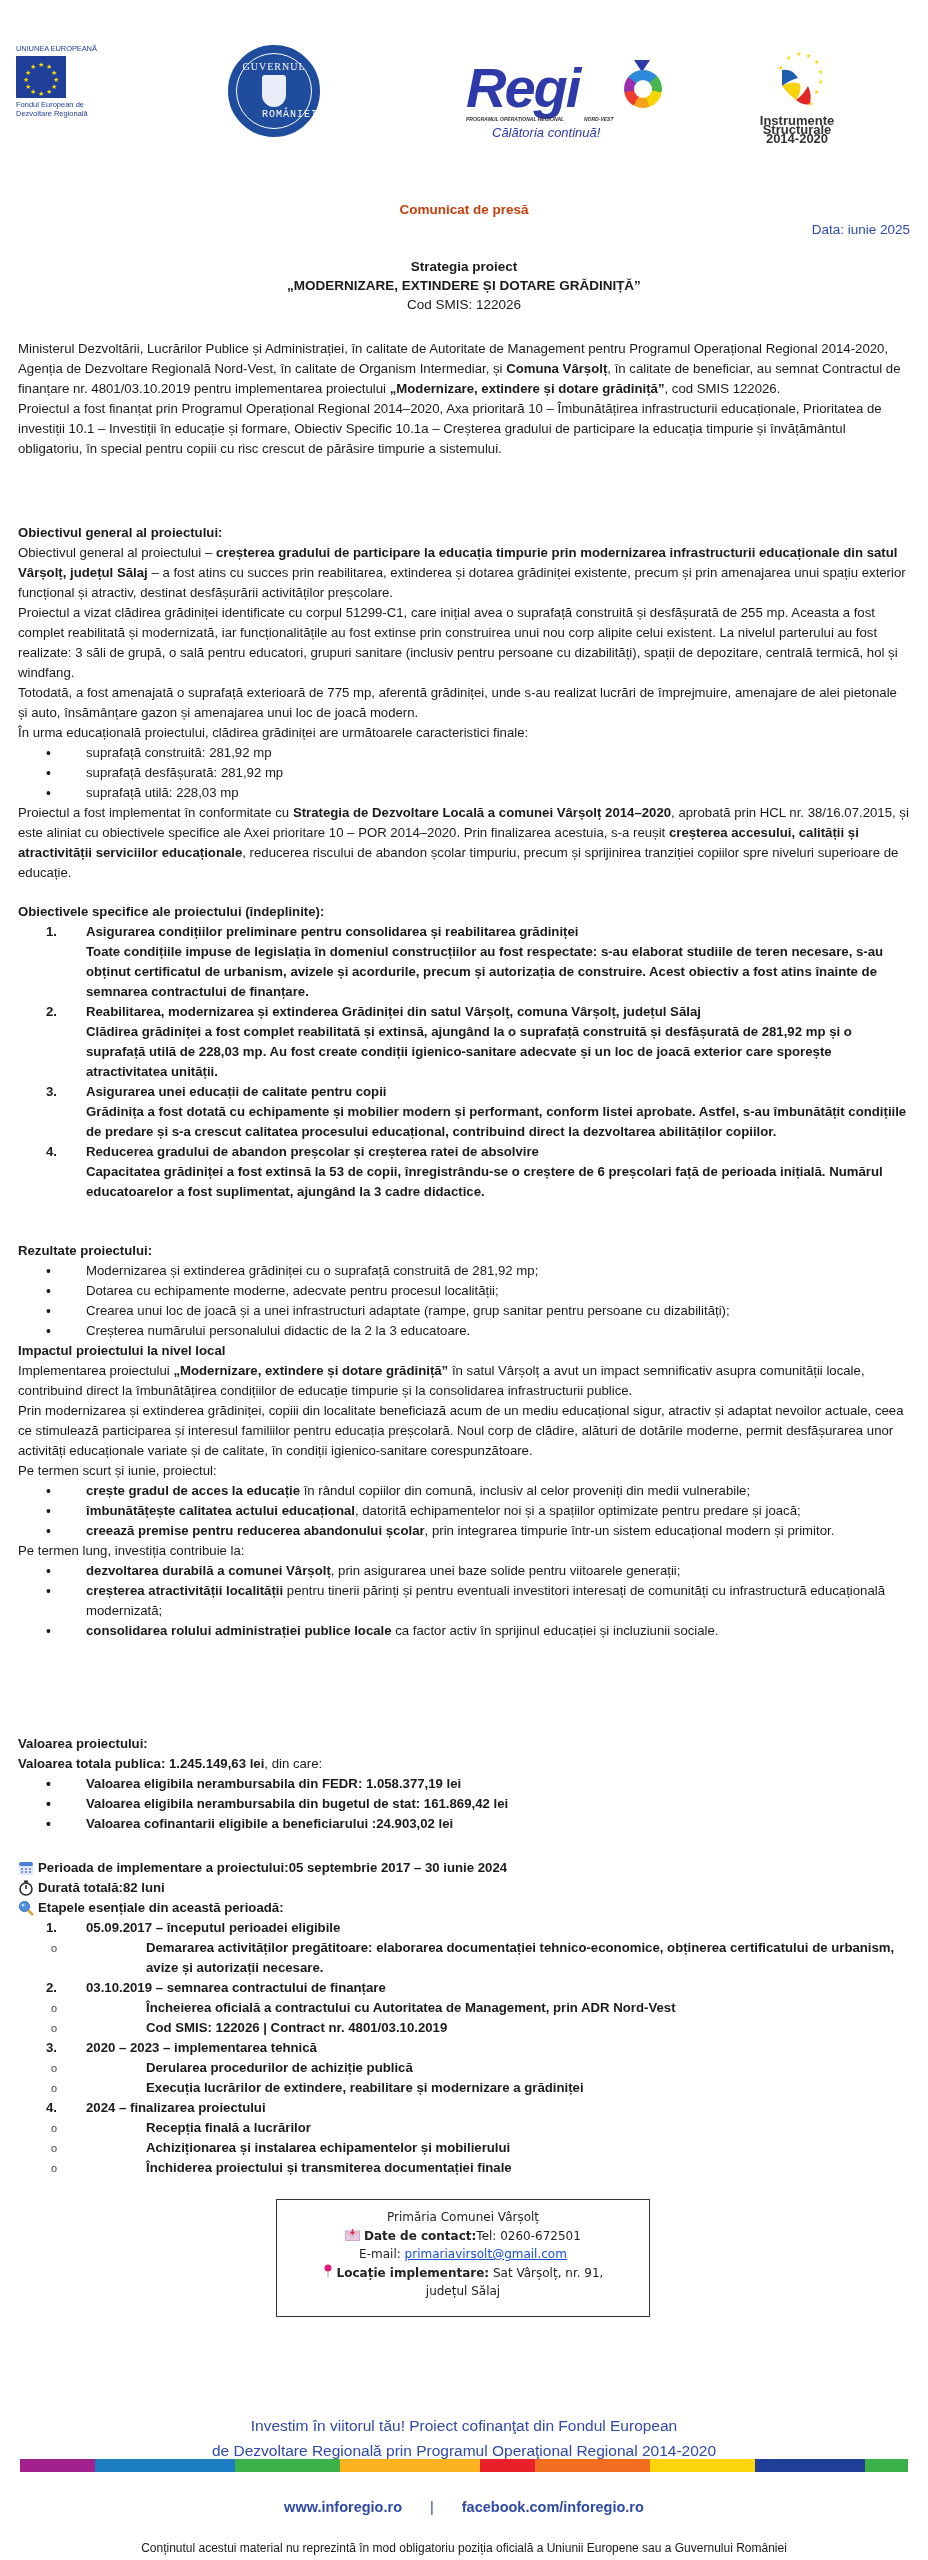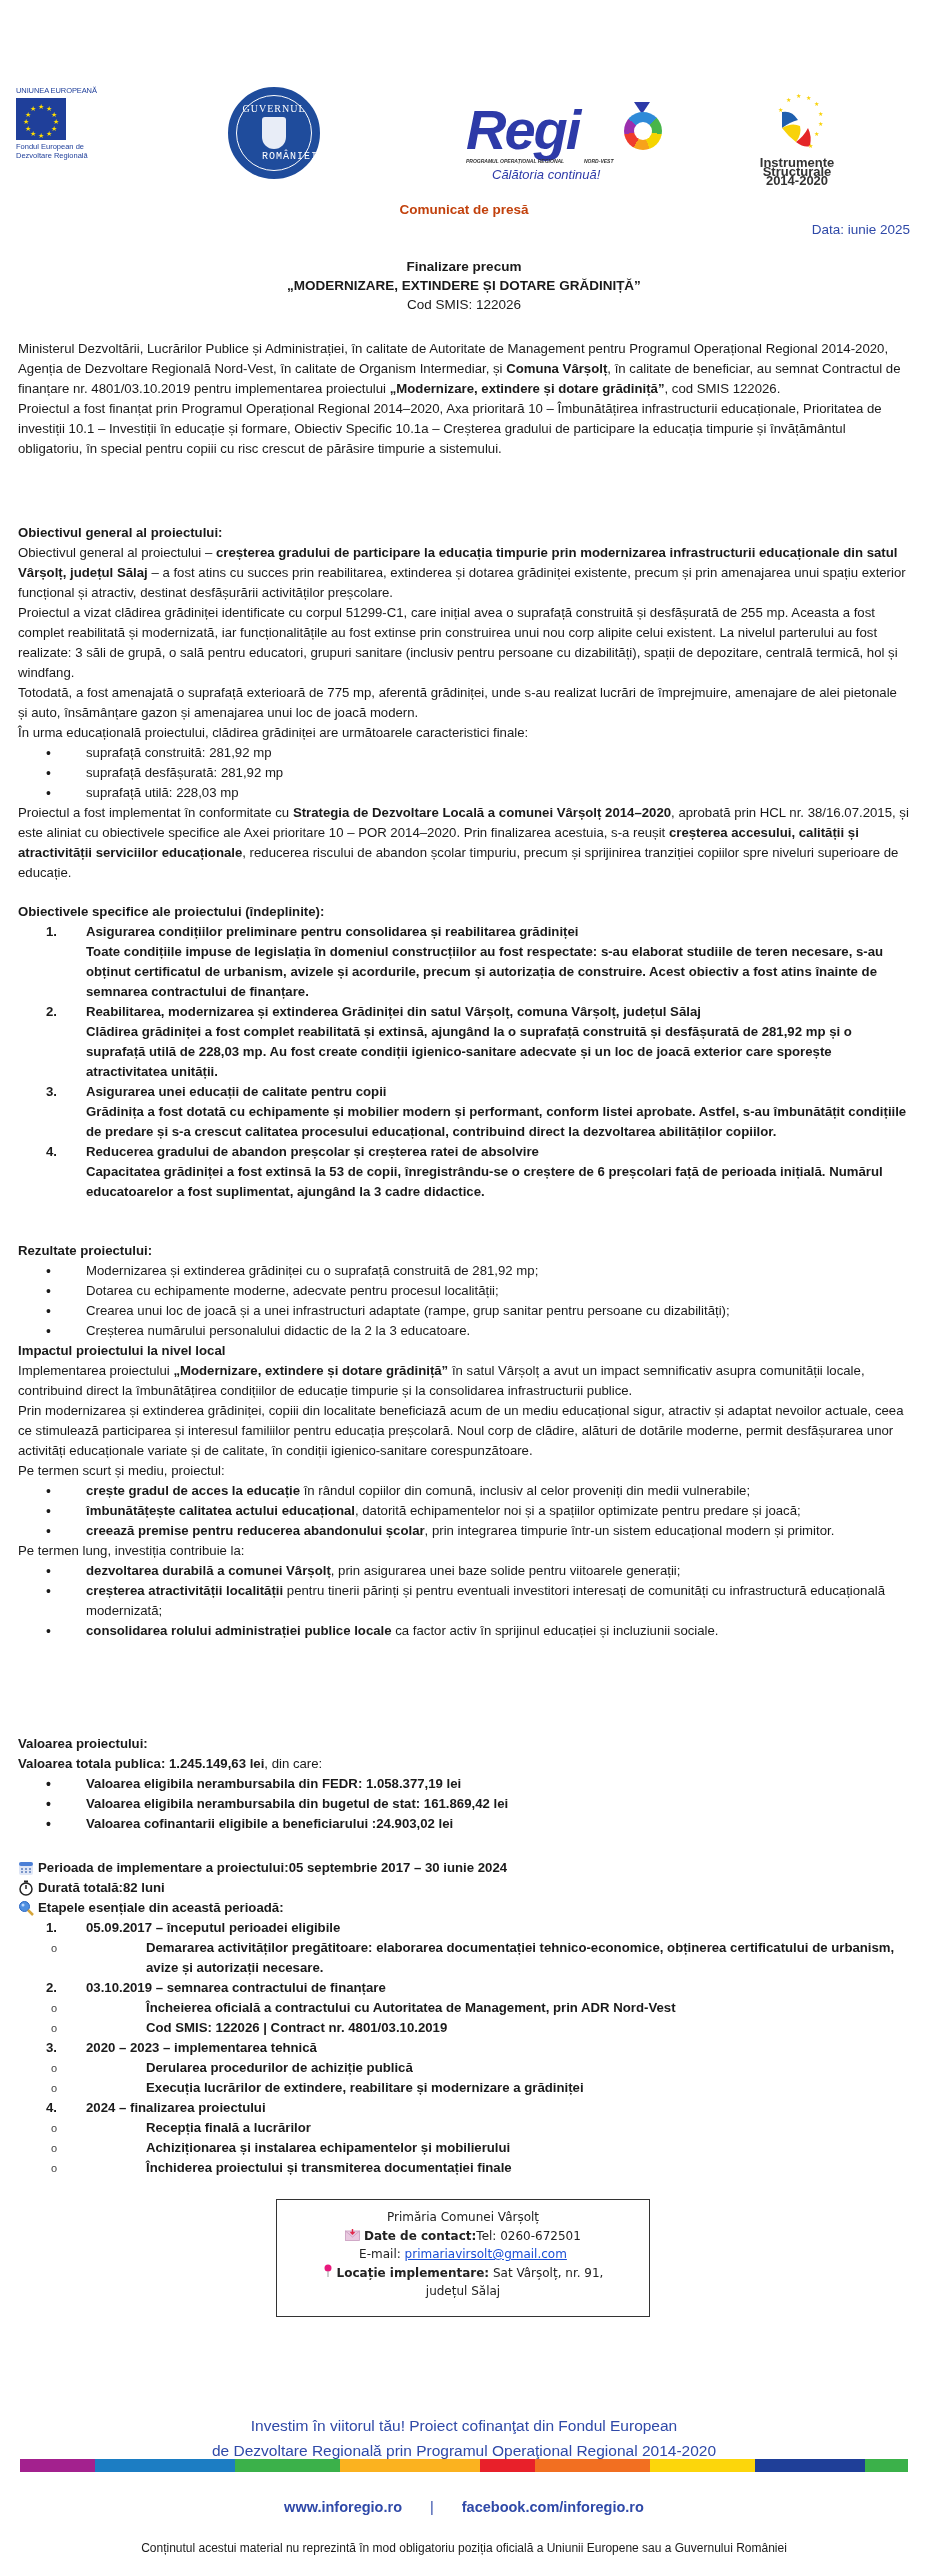--- a/index.html
+++ b/index.html
@@ -10,21 +10,21 @@
     font-size: 13.2px;
     line-height: 20px;
     position: relative;
     height: 2560px;
     overflow: hidden;
   }
   .page { position: relative; width: 928px; height: 2560px; }
 
   
   .logos { position: absolute; top: 40px; left: 0; width: 928px; height: 110px; }
-  .logo { position: absolute; margin-top: 42px; }
+  .logo { position: absolute; }
   .eu-logo { left: 16px; top: 4px; width: 94px; }
   .eu-title { font-size: 7.5px; line-height: 9px; color: #1f3f9a; font-family: "Liberation Sans Narrow","Liberation Sans", sans-serif; letter-spacing: -0.1px; }
   .eu-flag { width: 50px; height: 42px; background: #1f3f9a; margin-top: 3px; position: relative; }
   .eu-flag .star { position: absolute; color: #ffdd00; font-size: 7px; line-height: 7px; }
   .eu-sub { font-size: 7.5px; line-height: 9px; color: #1f3f9a; margin-top: 2px; }
 
   .gov-logo { left: 228px; top: 5px; width: 92px; height: 92px; border-radius: 50%; background: #1f4c9c; border: 2px solid #1f4c9c; }
   .gov-inner { position: absolute; left: 6px; top: 6px; right: 6px; bottom: 6px; border-radius: 50%; border: 1.5px solid #ffffff; }
   .gov-text-top { position: absolute; top: 10px; width: 100%; text-align: center; color: #fff; font-family: "Liberation Serif", serif; font-size: 10px; letter-spacing: 1px; }
   .gov-text-bot { position: absolute; bottom: 10px; width: 100%; text-align: right; color: #fff; font-family: Liberation Mono, monospace; font-size: 10px; letter-spacing: 1px; }
@@ -147,21 +147,21 @@
       <div class="is-text">
         <div>Instrumente Structurale</div>
         <div>2014-2020</div>
       </div>
     </div>
   </div>
 
   <div class="press-label">Comunicat de presă</div>
   <div class="date-label">Data: iunie 2025</div>
   <div class="title-block">
-    <div class="t1">Finalizare precum</div>
+    <div class="t1">Strategia proiect</div>
     <div class="t2">„MODERNIZARE, EXTINDERE ȘI DOTARE GRĂDINIȚĂ”</div>
     <div class="t3">Cod SMIS: 122026</div>
   </div>
 
   <div class="content" style="top:339px">
     <p><span>Ministerul Dezvoltării, Lucrărilor Publice și Administrației, în calitate de Autoritate de Management pentru Programul Operațional Regional 2014-2020, Agenția de Dezvoltare Regională Nord-Vest, în calitate de Organism Intermediar, și </span><span class="b">Comuna Vârșolț</span><span>, în calitate de beneficiar, au semnat Contractul de finanțare nr. 4801/03.10.2019 pentru implementarea proiectului </span><span class="b">„Modernizare, extindere și dotare grădiniță”</span><span>, cod SMIS 122026.</span></p>
     <p>Proiectul a fost finanțat prin Programul Operațional Regional 2014–2020, Axa prioritară 10 – Îmbunătățirea infrastructurii educaționale, Prioritatea de investiții 10.1 – Investiții în educație și formare, Obiectiv Specific 10.1a – Creșterea gradului de participare la educația timpurie și învățământul obligatoriu, în special pentru copiii cu risc crescut de părăsire timpurie a sistemului.</p>
   </div>
 
   <div class="content" style="top:523px">
@@ -208,21 +208,21 @@
     <p class="section-h">Rezultate proiectului:</p>
     <ul class="bullets">
       <li>Modernizarea și extinderea grădiniței cu o suprafață construită de 281,92 mp;</li>
       <li>Dotarea cu echipamente moderne, adecvate pentru procesul localității;</li>
       <li>Crearea unui loc de joacă și a unei infrastructuri adaptate (rampe, grup sanitar pentru persoane cu dizabilități);</li>
       <li>Creșterea numărului personalului didactic de la 2 la 3 educatoare.</li>
     </ul>
     <p class="section-h">Impactul proiectului la nivel local</p>
     <p><span>Implementarea proiectului </span><span class="b">„Modernizare, extindere și dotare grădiniță”</span><span> în satul Vârșolț a avut un impact semnificativ asupra comunității locale, contribuind direct la îmbunătățirea condițiilor de educație timpurie și la consolidarea infrastructurii publice.</span></p>
     <p>Prin modernizarea și extinderea grădiniței, copiii din localitate beneficiază acum de un mediu educațional sigur, atractiv și adaptat nevoilor actuale, ceea ce stimulează participarea și interesul familiilor pentru educația preșcolară. Noul corp de clădire, alături de dotările moderne, permit desfășurarea unor activități educaționale variate și de calitate, în condiții igienico-sanitare corespunzătoare.</p>
-    <p>Pe termen scurt și mediu, proiectul:</p>
+    <p>Pe termen scurt și iunie, proiectul:</p>
     <ul class="bullets">
       <li><span class="b">crește gradul de acces la educație</span><span> în rândul copiilor din comună, inclusiv al celor proveniți din medii vulnerabile;</span></li>
       <li><span class="b">îmbunătățește calitatea actului educațional</span><span>, datorită echipamentelor noi și a spațiilor optimizate pentru predare și joacă;</span></li>
       <li><span class="b">creează premise pentru reducerea abandonului școlar</span><span>, prin integrarea timpurie într-un sistem educațional modern și primitor.</span></li>
     </ul>
     <p>Pe termen lung, investiția contribuie la:</p>
     <ul class="bullets">
       <li><span class="b">dezvoltarea durabilă a comunei Vârșolț</span><span>, prin asigurarea unei baze solide pentru viitoarele generații;</span></li>
       <li><span class="b">creșterea atractivității localității</span><span> pentru tinerii părinți și pentru eventuali investitori interesați de comunități cu infrastructură educațională modernizată;</span></li>
       <li><span class="b">consolidarea rolului administrației publice locale</span><span> ca factor activ în sprijinul educației și incluziunii sociale.</span></li>

